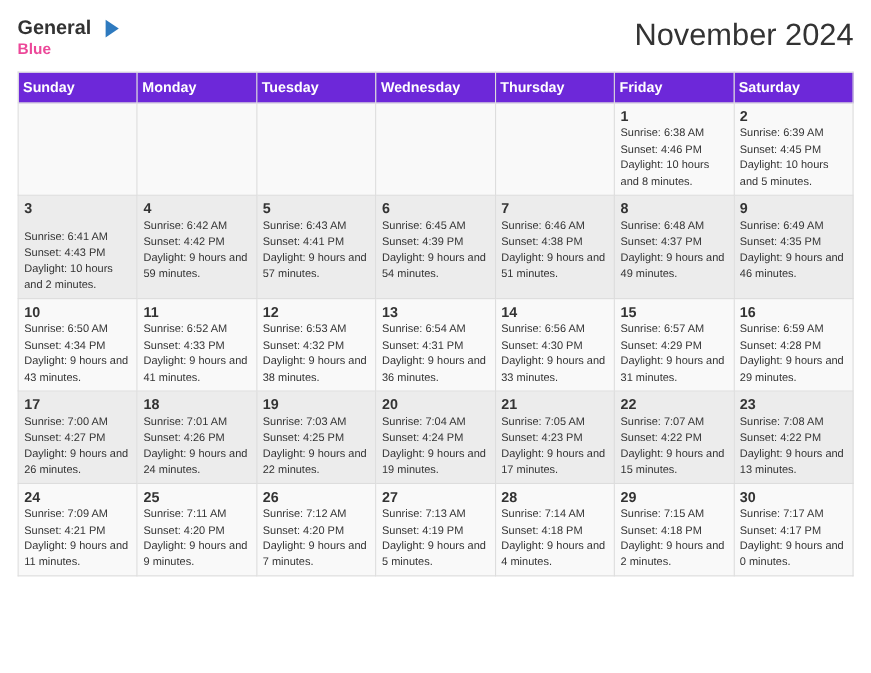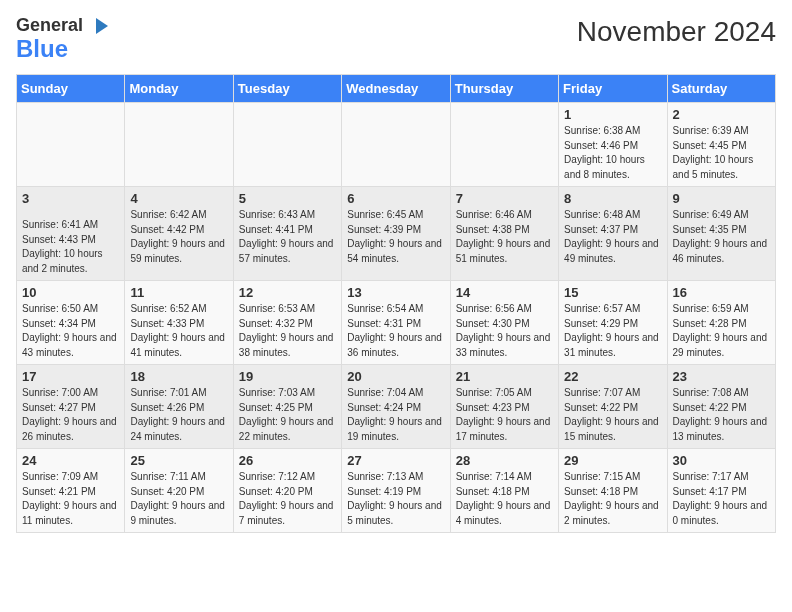--- a/index.html
+++ b/index.html
@@ -32,21 +32,21 @@
     .location-title {
       font-size: 16px;
       color: #555;
     }
     table {
       width: 100%;
       border-collapse: collapse;
       table-layout: fixed;
     }
     thead tr th {
-      background-color: #3b82f6;
+      background-color: #6d28d9;
       color: #fff;
       font-size: 13px;
       font-weight: bold;
       padding: 6px 4px;
       text-align: left;
       border: 1px solid #ddd;
     }
     tbody tr td {
       vertical-align: top;
       padding: 4px 5px;
@@ -76,21 +76,21 @@
 </head>
 <body>
 
 <div class="header-section">
   <div class="logo">
     <div style="line-height:1.1">
       <div style="display:flex;align-items:center;gap:12px">
         <span style="font-size:18px;font-weight:bold;color:#333;">General</span>
         <div style="width:0;height:0;border-top:8px solid transparent;border-bottom:8px solid transparent;border-left:12px solid #2e7abf;margin-left:1px;"></div>
       </div>
-      <span style="font-size:24px;font-weight:bold;color:#3b82f6;">Blue</span>
+      <span style="font-size:14px;font-weight:bold;color:#ec4899;">Blue</span>
     </div>
   </div>
   <div class="title-block">
     <div class="month-title">November 2024</div>
   </div>
 </div>
 
 <table>
   <thead>
     <tr>

